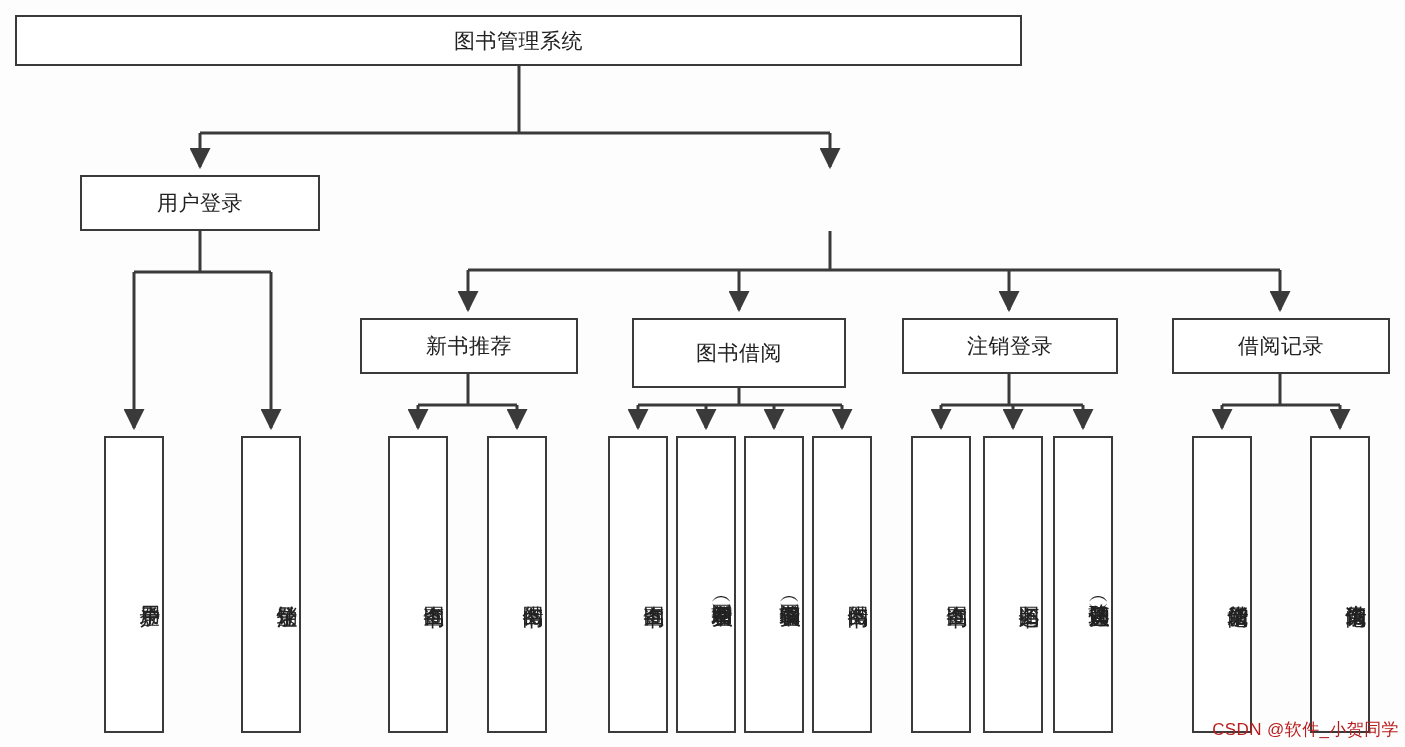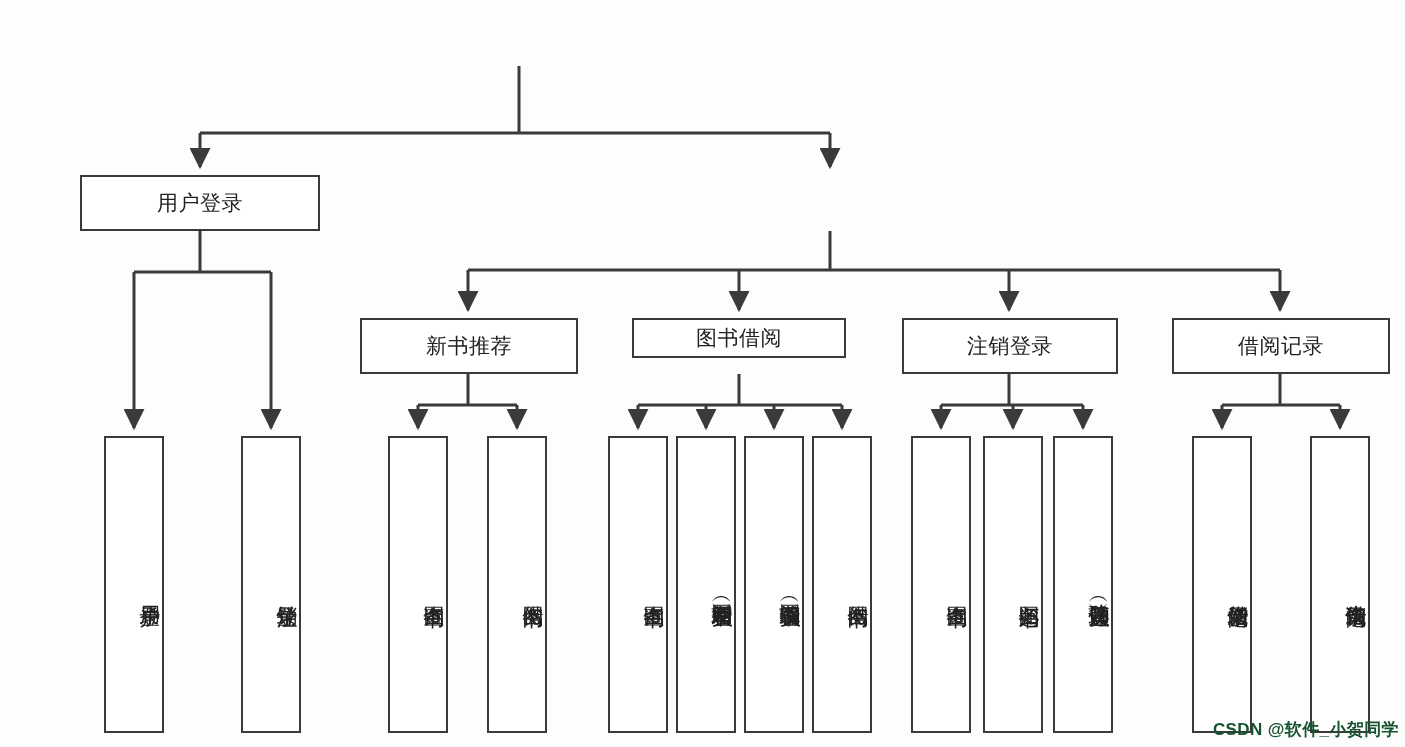--- a/index.html
+++ b/index.html
@@ -45,24 +45,23 @@
     line-height: 1.12;
     padding-top: 10px;
     align-items: flex-start;
     justify-content: center;
   }
   #watermark {
     position: absolute;
     right: 6px;
     bottom: 6px;
     font-size: 17px;
-    color: #14532d;
+    color: #b91c1c;
     letter-spacing: 0.4px;
     white-space: nowrap;
-    font-weight: bold;
   }
 </style>
 </head>
 <body>
 
 <div id="canvas">
 
   <svg id="edges" viewBox="0 0 1405 747" xmlns="http://www.w3.org/2000/svg">
     <defs>
       <marker id="arrow" viewBox="0 0 10 10" refX="9" refY="5" markerWidth="7" markerHeight="7" orient="auto-start-reverse">
@@ -106,25 +105,26 @@
       <path d="M 1013 405 L 1013 428" marker-end="url(#arrow)"></path>
       <path d="M 1083 405 L 1083 428" marker-end="url(#arrow)"></path>
 
       <path d="M 1280 374 L 1280 405"></path>
       <path d="M 1222 405 L 1340 405"></path>
       <path d="M 1222 405 L 1222 428" marker-end="url(#arrow)"></path>
       <path d="M 1340 405 L 1340 428" marker-end="url(#arrow)"></path>
     </g>
   </svg>
 
+  <div class="node horizontal" style="left: 15px; top: 15px; width: 1007px; height: 51px;">图书管理系统</div>
 
   <div class="node horizontal" style="left: 80px; top: 175px; width: 240px; height: 56px;">用户登录</div>
 
   <div class="node horizontal" style="left: 360px; top: 318px; width: 218px; height: 56px;">新书推荐</div>
-  <div class="node horizontal" style="left: 632px; top: 318px; width: 214px; height: 40px;">图书借阅</div>
+  <div class="node horizontal" style="left: 632px; top: 318px; width: 214px; height: 70px;">图书借阅</div>
   <div class="node horizontal" style="left: 902px; top: 318px; width: 216px; height: 56px;">注销登录</div>
   <div class="node horizontal" style="left: 1172px; top: 318px; width: 218px; height: 56px;">借阅记录</div>
 
   <div class="node vertical" style="left: 104px; top: 436px; width: 60px; height: 297px;">用户登录</div>
   <div class="node vertical" style="left: 241px; top: 436px; width: 60px; height: 297px;">注销登录</div>
   <div class="node vertical" style="left: 388px; top: 436px; width: 60px; height: 297px;">查询图书</div>
   <div class="node vertical" style="left: 487px; top: 436px; width: 60px; height: 297px;">借阅图书</div>
   <div class="node vertical" style="left: 608px; top: 436px; width: 60px; height: 297px;">查询图书</div>
   <div class="node vertical" style="left: 676px; top: 436px; width: 60px; height: 297px;">新增图书（管理员）</div>
   <div class="node vertical" style="left: 744px; top: 436px; width: 60px; height: 297px;">编辑图书（管理员）</div>

